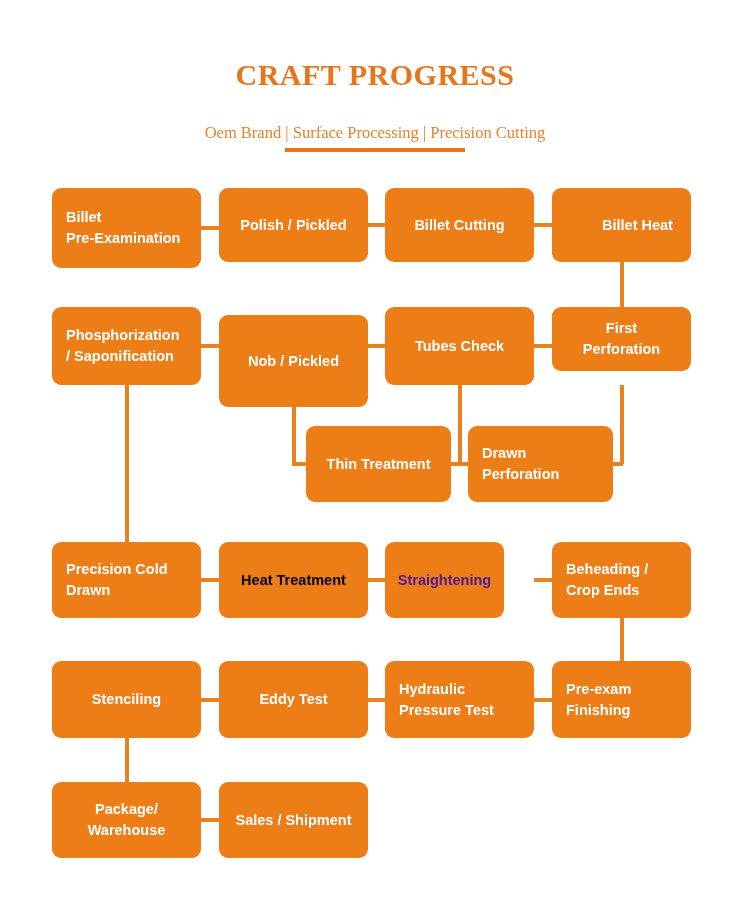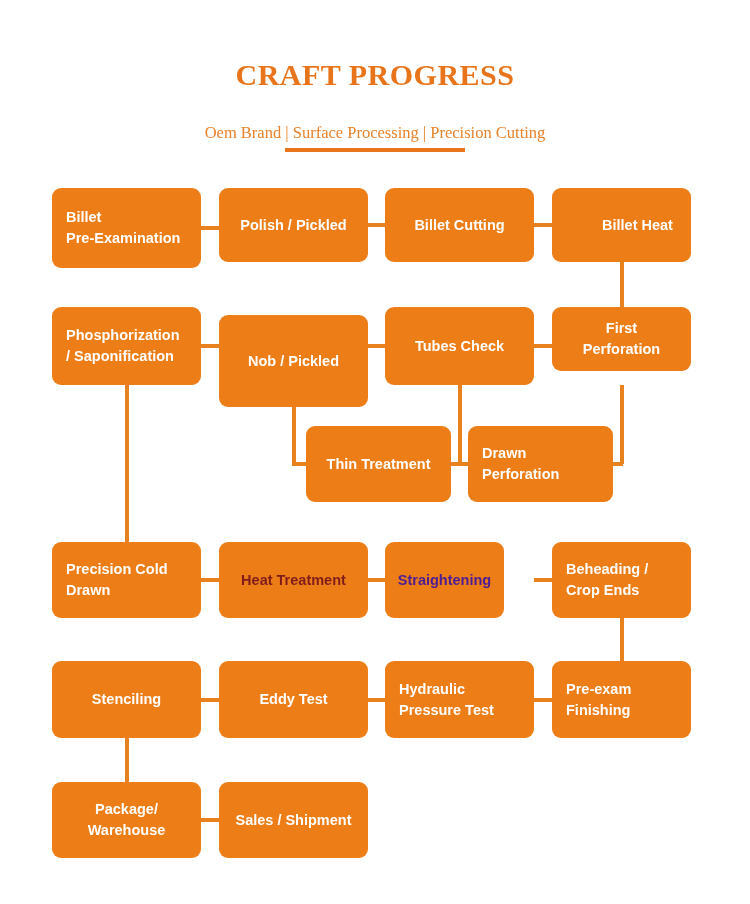--- a/index.html
+++ b/index.html
@@ -156,21 +156,21 @@
         <span>Thin Treatment</span>
       </div>
       <div class="node left" style="left: 468px; top: 426px; width: 145px; height: 76px; background: rgb(237, 125, 23); color: rgb(255, 255, 255);">
         <span>Drawn</span>
         <span>Perforation</span>
       </div>
       <div class="node left" style="left: 52px; top: 542px; width: 149px; height: 76px; background: rgb(237, 125, 23); color: rgb(255, 255, 255);">
         <span>Precision Cold</span>
         <span>Drawn</span>
       </div>
-      <div class="node center" style="left: 219px; top: 542px; width: 149px; height: 76px; background: rgb(237, 125, 23); color: #7f1d1d;">
+      <div class="node center" style="left: 219px; top: 542px; width: 149px; height: 76px; background: rgb(237, 125, 23); color: #000000;">
         <span>Heat Treatment</span>
       </div>
       <div class="node center" style="left: 385px; top: 542px; width: 119px; height: 76px; background: rgb(237, 125, 23); color: #4c1d95;">
         <span>Straightening</span>
       </div>
       <div class="node left" style="left: 552px; top: 542px; width: 139px; height: 76px; background: rgb(237, 125, 23); color: rgb(255, 255, 255);">
         <span>Beheading /</span>
         <span>Crop Ends</span>
       </div>
       <div class="node center" style="left: 52px; top: 661px; width: 149px; height: 77px; background: rgb(237, 125, 23); color: rgb(255, 255, 255);">

